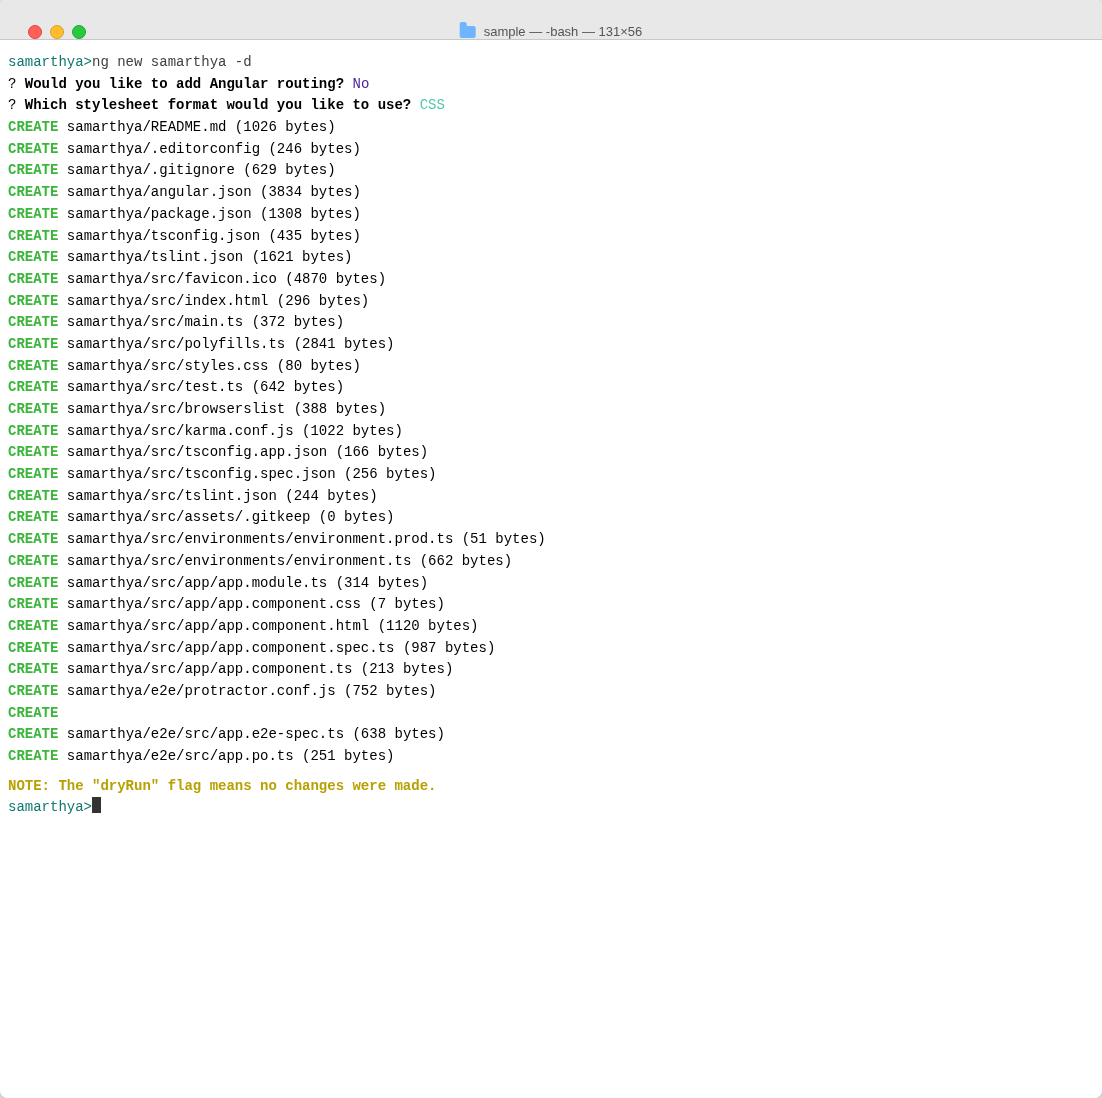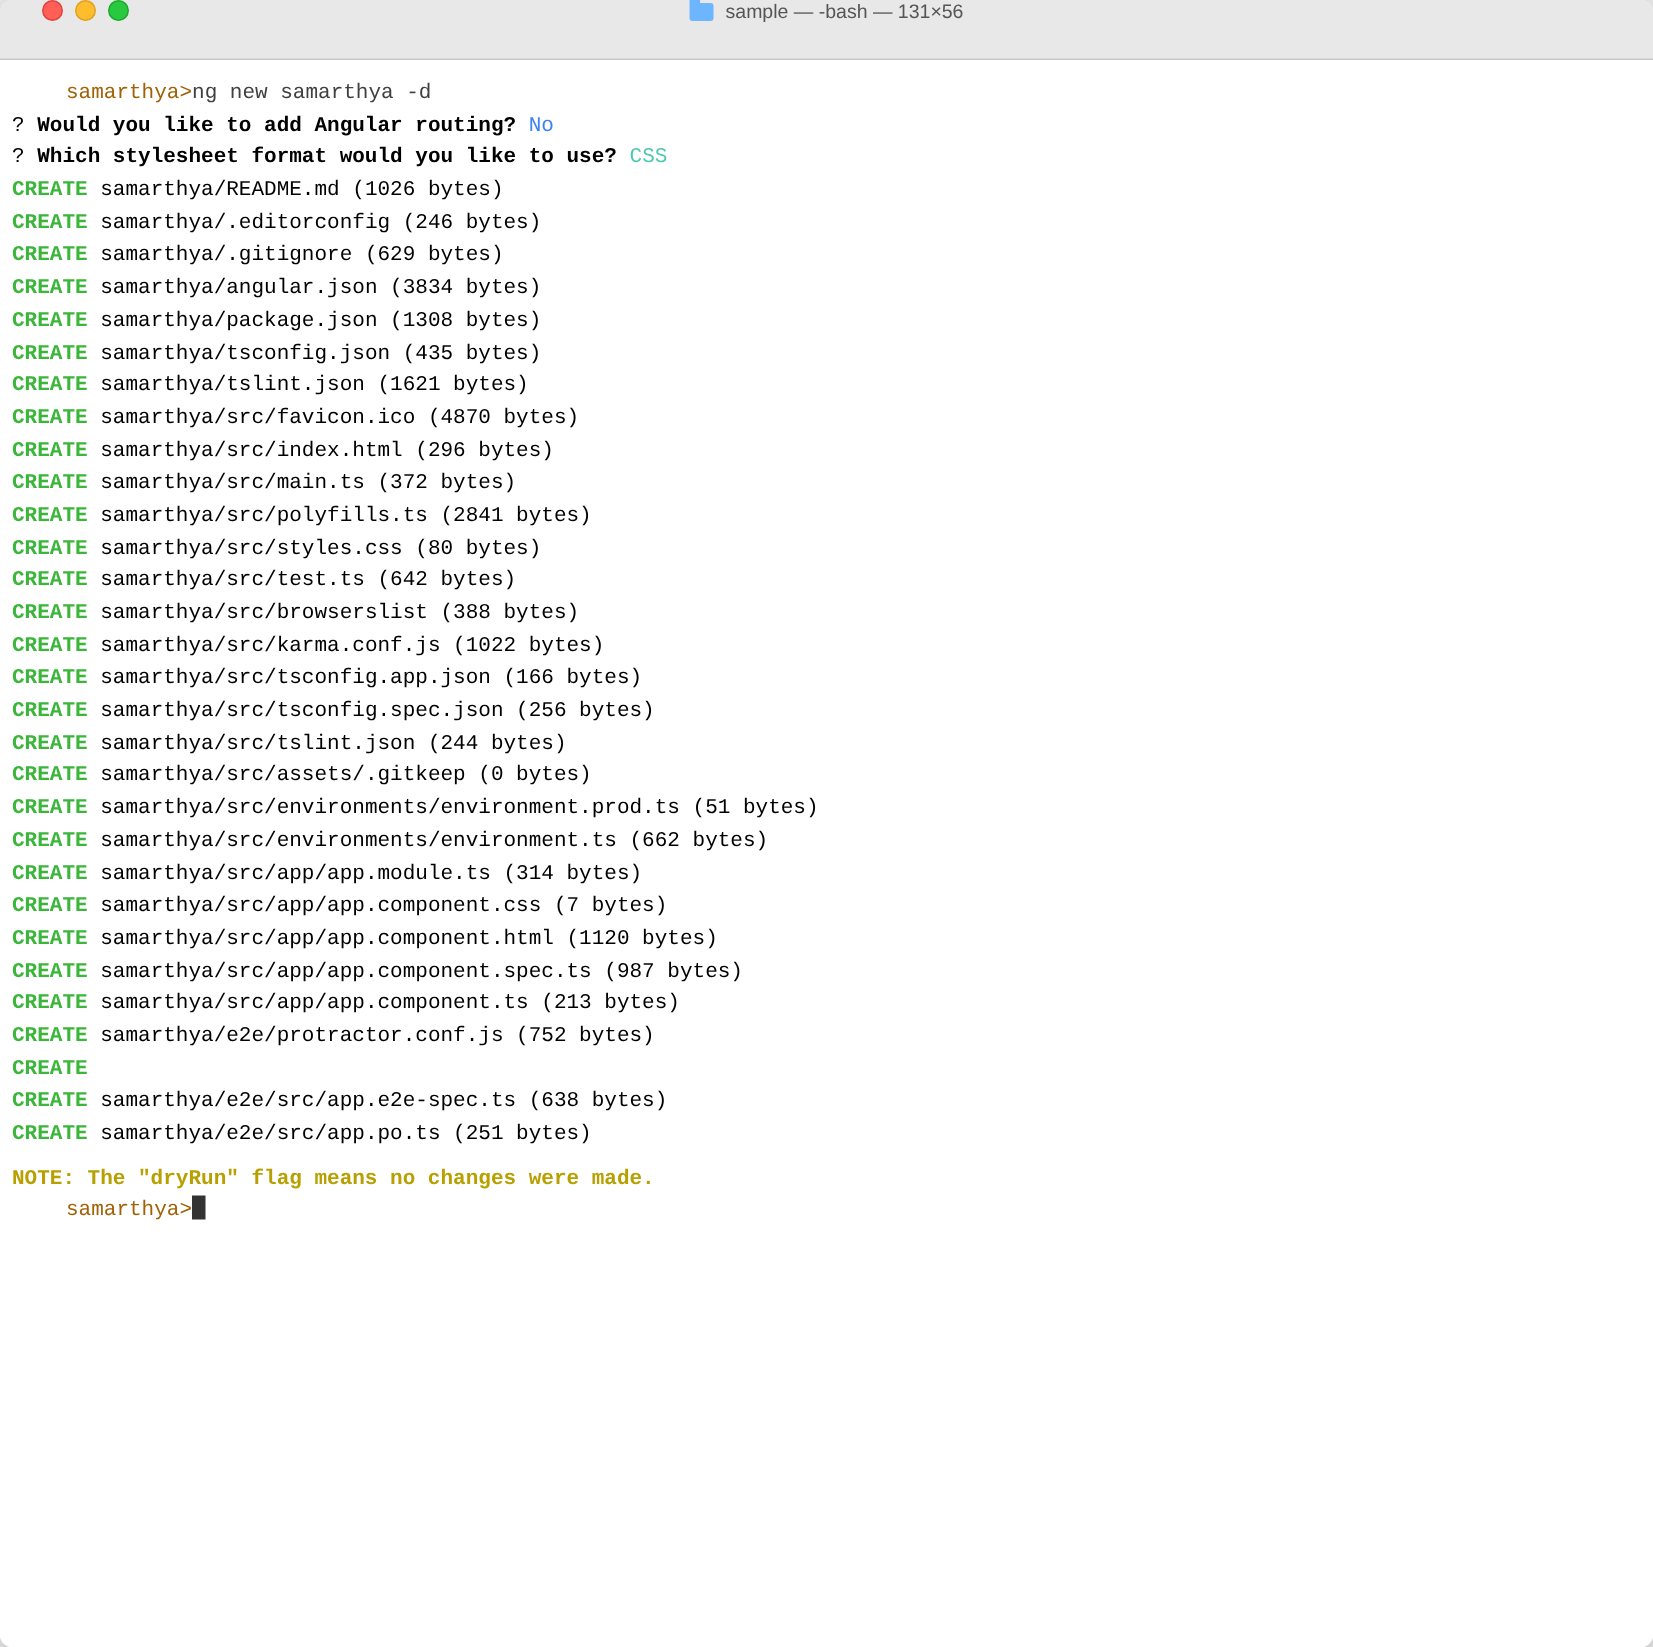--- a/index.html
+++ b/index.html
@@ -21,21 +21,21 @@
       background: #ffffff;
       border-radius: 8px;
       overflow: hidden;
       box-shadow: 0 4px 20px rgba(0,0,0,0.3);
     }
 
     .titlebar {
       background: #e8e8e8;
       height: 40px;
       display: flex;
-      align-items: flex-start;
+      align-items: flex-end;
       padding: 0 28px;
       border-bottom: 1px solid #c8c8c8;
       position: relative;
     }
 
     .traffic-lights {
       display: flex;
       gap: 8px;
       align-items: center;
     }
@@ -103,40 +103,39 @@
       min-height: calc(1098px - 40px);
     }
 
     .line {
       display: flex;
       flex-wrap: nowrap;
       white-space: pre;
     }
 
     .prompt {
-      color: #a16207;
-      margin-left: 36px;
+      color: #0f766e;
     }
 
     .command {
       color: #404040;
       text-align: right;
     }
 
     .question-mark {
       color: #000000;
     }
 
     .question-bold {
       color: #000000;
       font-weight: bold;
     }
 
     .answer-no {
-      color: #3b82f6;
+      color: #4c1d95;
       text-align: right;
     }
 
     .answer-css {
       color: #4ec9b0;
     }
 
     .create-keyword {
       color: #3bb63b;
       font-weight: bold;

